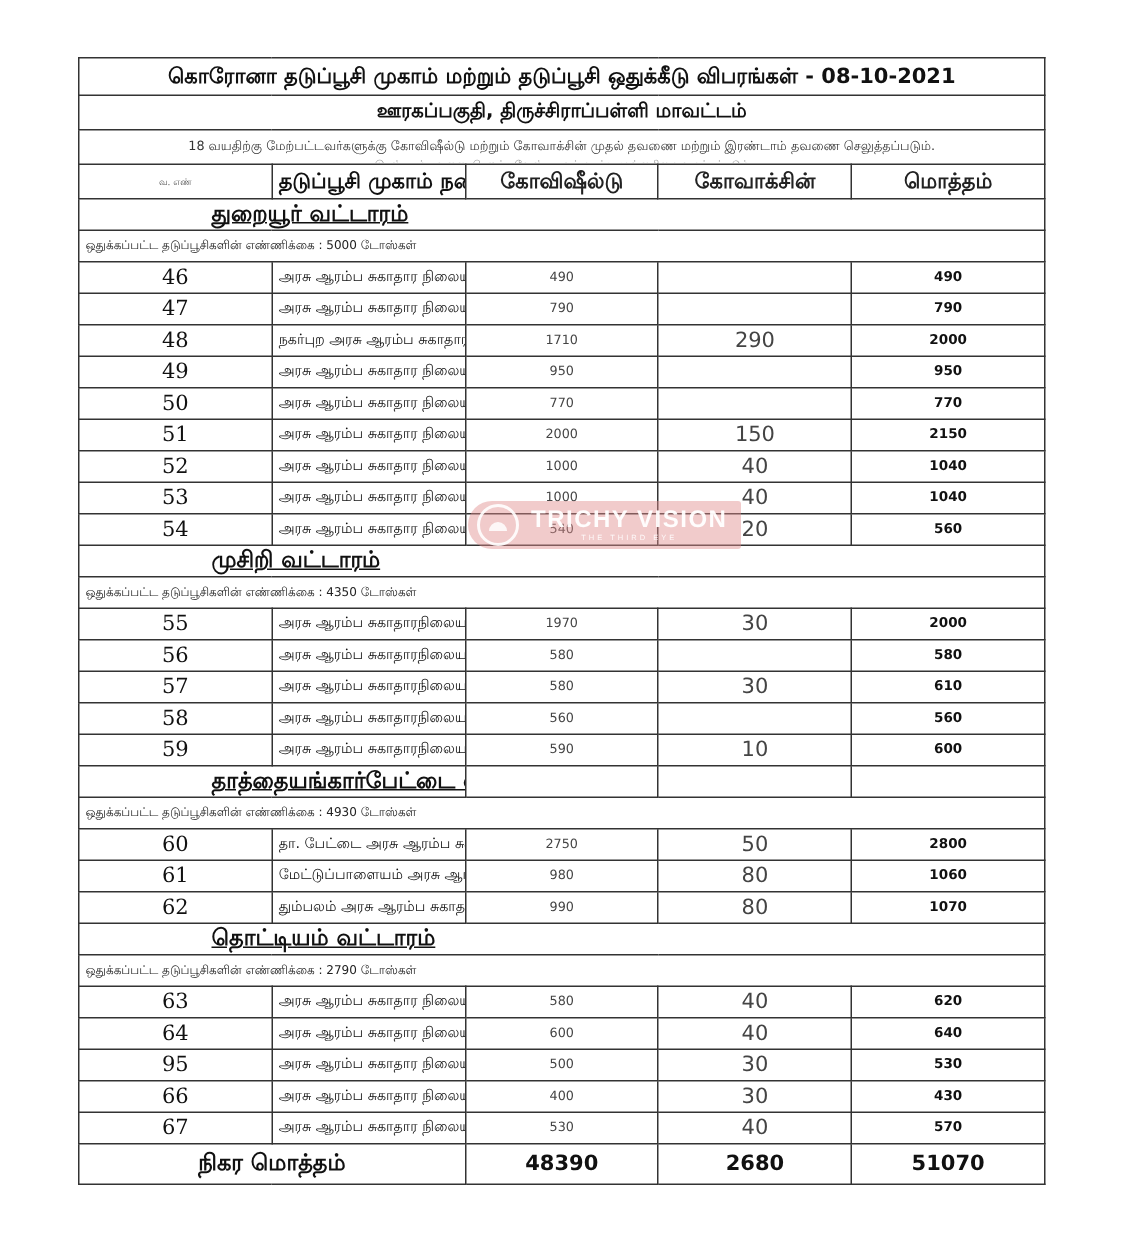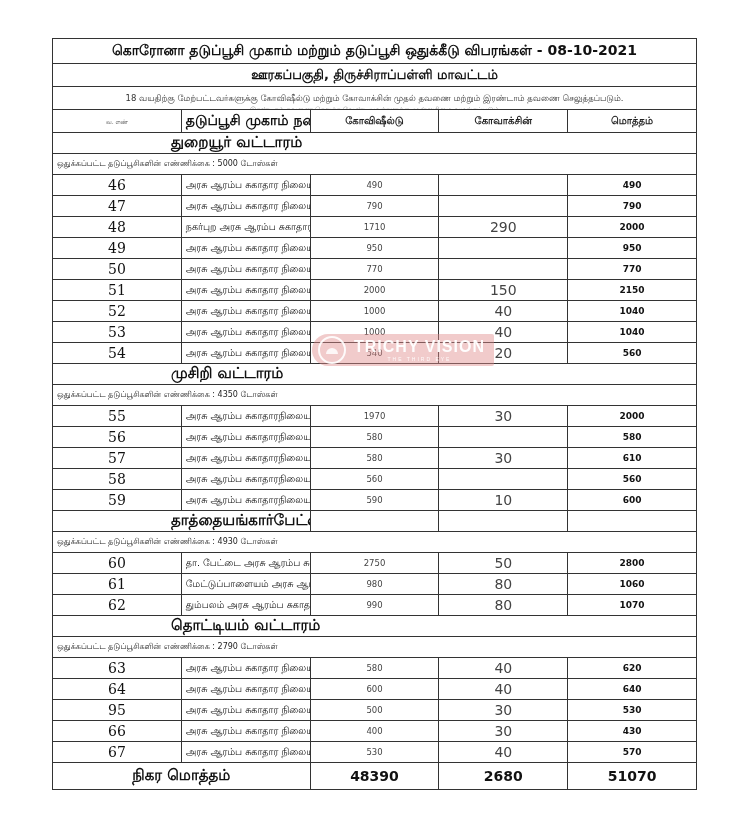--- a/index.html
+++ b/index.html
@@ -12,23 +12,23 @@
   .c-cov { width: 57px; text-align: center; font-size: 8.5px; color: #444; }
   .c-cox { width: 72px; text-align: center; font-size: 14px; color: #444; }
   .c-tot { width: 65px; text-align: center; font-size: 9px; font-weight: bold; }
   tr.title td { height: 24px; text-align: center; font-size: 14px; font-weight: bold; margin-top: 22px; }
   tr.sub td { height: 22px; text-align: center; font-size: 13px; font-weight: bold; }
   tr.note td { height: 22px; text-align: center; font-size: 8.5px; color: #333; position: relative; }
   tr.note .overflow { position: absolute; left: 0; right: 0; bottom: -6px; font-size: 7px; color: #999; text-align: center; }
   tr.head td { height: 22px; }
   tr.head .c-sn { font-size: 6px; line-height: 7px; color: #555; }
   tr.head .c-place { text-align: center; font-size: 14px; font-weight: bold; }
-  tr.head .c-cov, tr.head .c-cox, tr.head .c-tot { font-size: 10px; color: #222; font-weight: bold; }
+  tr.head .c-cov, tr.head .c-cox, tr.head .c-tot { font-size: 14px; color: #222; font-weight: bold; }
   tr.block td { height: 20px; font-size: 15px; font-weight: bold; }
-  tr.block td.bname { padding-left: 118px; }
+  tr.block td.bname { padding-left: 88px; text-decoration: underline; }
   tr.alloc td { height: 20px; font-size: 8px; color: #222; }
   tr.row td { height: 20px; }
   tr.grand td { height: 26px; font-weight: bold; }
   tr.grand td.glabel { text-align: center; font-size: 15px; }
   tr.grand td.gval { text-align: center; font-size: 14px; color: #111; }
   .watermark { position: absolute; left: 312px; top: 334px; width: 182px; height: 32px; background: rgba(225, 140, 140, 0.45); border-radius: 16px 2px 2px 16px; display: flex; align-items: center; pointer-events: none; }
   .wm-eye { width: 24px; height: 24px; border-radius: 50%; border: 2px solid rgba(255,255,255,0.9); margin-left: 6px; position: relative; }
   .wm-eye::after { content: ""; position: absolute; left: 6px; top: 10px; width: 12px; height: 6px; background: rgba(255,255,255,0.85); border-radius: 6px 6px 0 0; }
   .wm-text { margin-left: 8px; display: flex; flex-direction: column; align-items: center; }
   .wm-title { color: rgba(255,255,255,0.95); font-family: "Liberation Sans", sans-serif; font-weight: bold; font-size: 16px; letter-spacing: 1px; line-height: 18px; }

